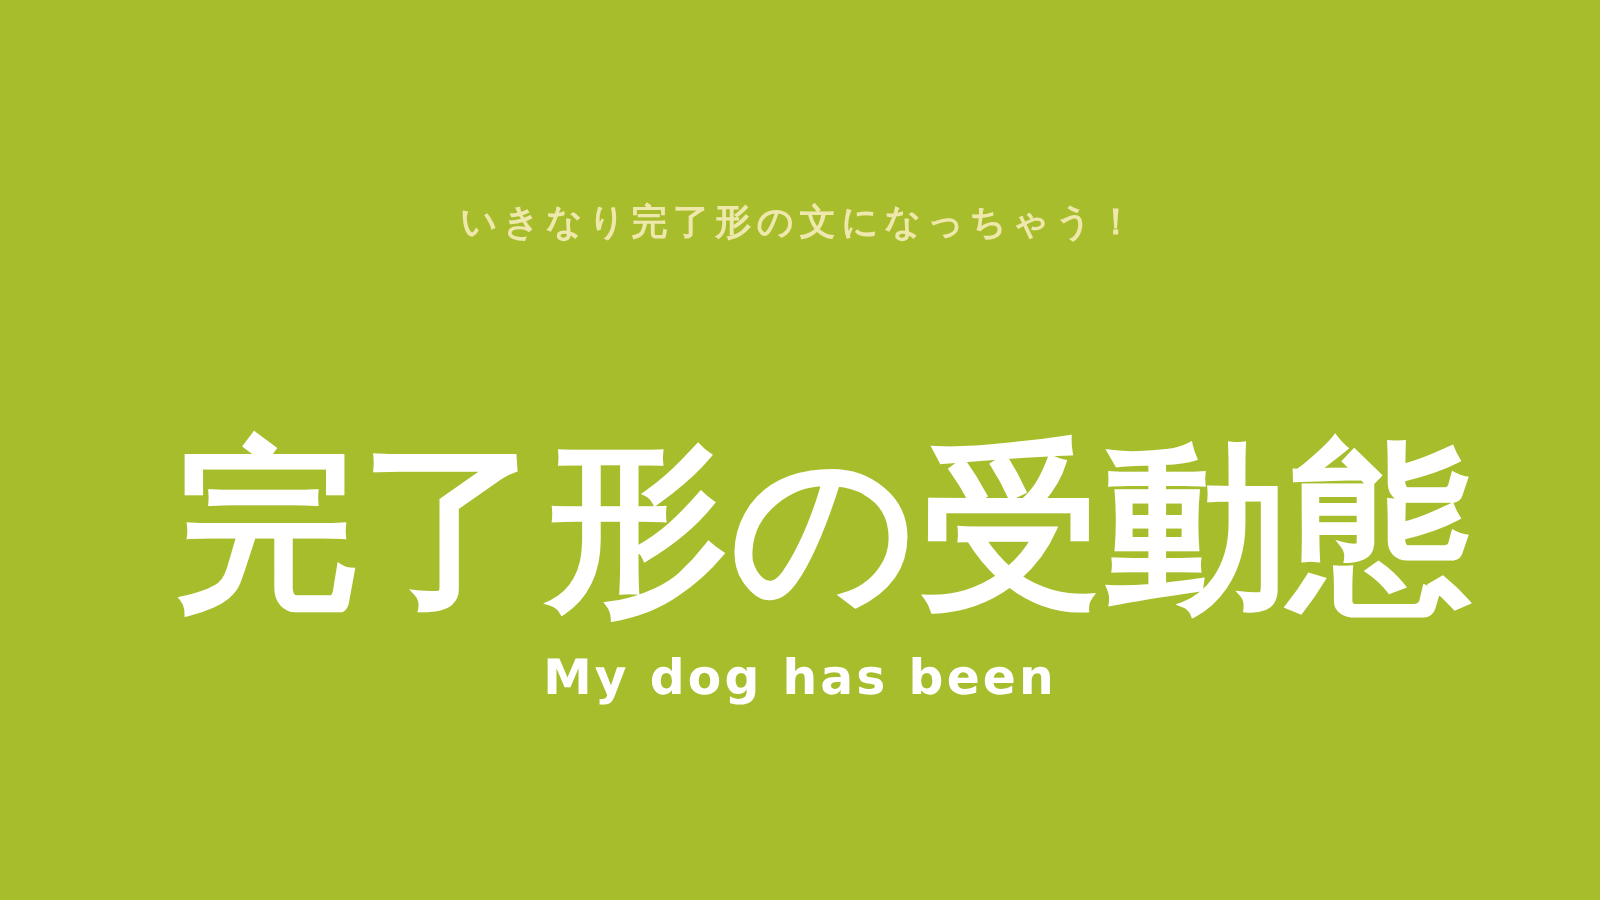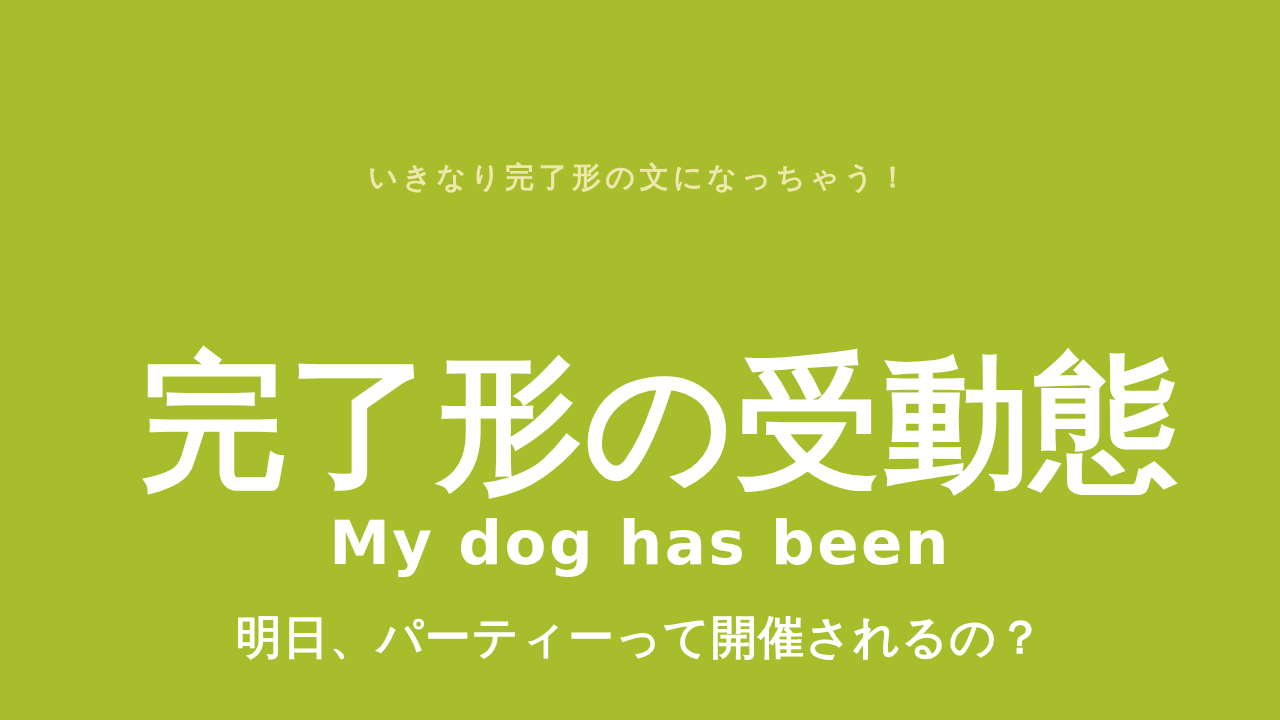--- a/index.html
+++ b/index.html
@@ -58,21 +58,21 @@
 
   
   .english {
     position: absolute;
     left: 0;
     top: 505px;
     width: 1280px;
     text-align: center;
     color: #FFFFFF;
     font-family: "DejaVu Sans", "Liberation Sans", sans-serif;
-    font-size: 61px;
+    font-size: 39px;
     font-weight: 700;
     letter-spacing: 2.5px;
     line-height: 76px;
     white-space: nowrap;
   }
 
   
   .japanese {
     position: absolute;
     left: 0;
@@ -92,15 +92,14 @@
 <body>
 
 <div id="slide" style="background: rgb(167, 189, 43);">
 
   <div class="kicker" style="color: rgb(239, 232, 172);">いきなり完了形の文になっちゃう！</div>
 
   <h1 class="headline" style="color: rgb(255, 255, 255); margin-left: 20px;">完了形の受動態</h1>
 
   <div class="english" style="color: rgb(255, 255, 255);">My dog has been</div>
 
-  <div class="japanese" style="color: rgb(255, 255, 255);">明日、パーティーって開催されるの？</div>
 
 </div>
 
 </body></html>

